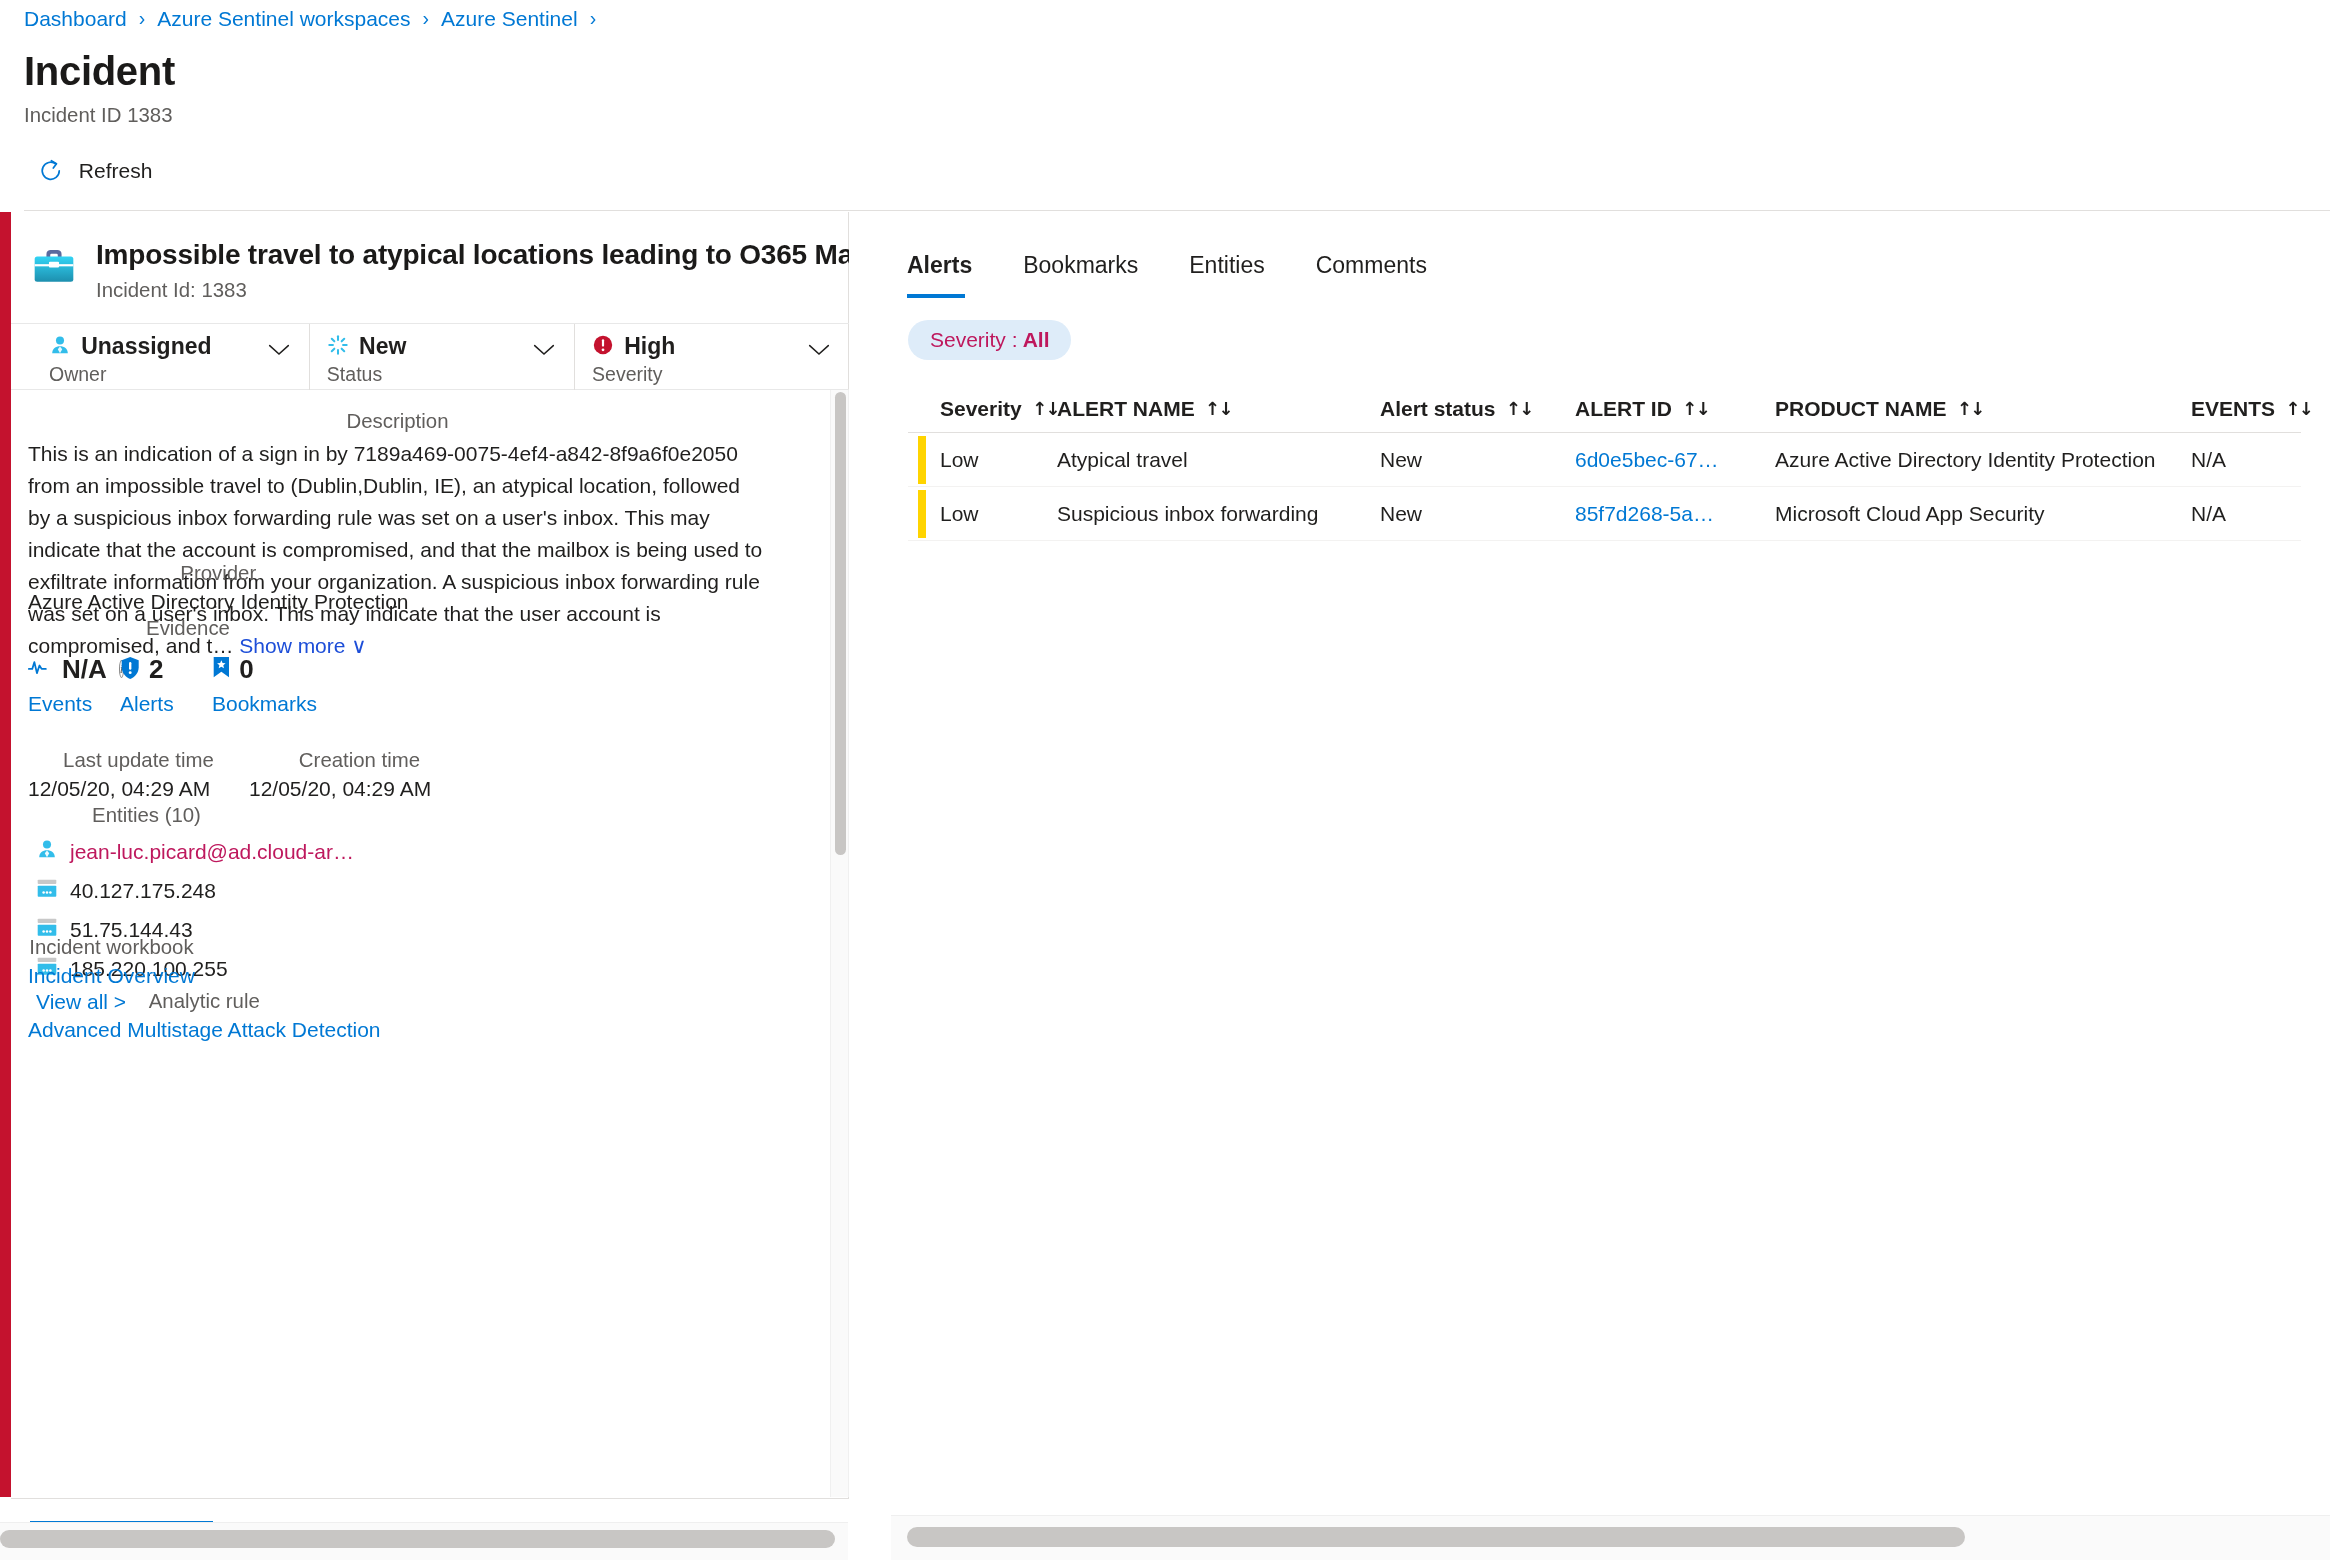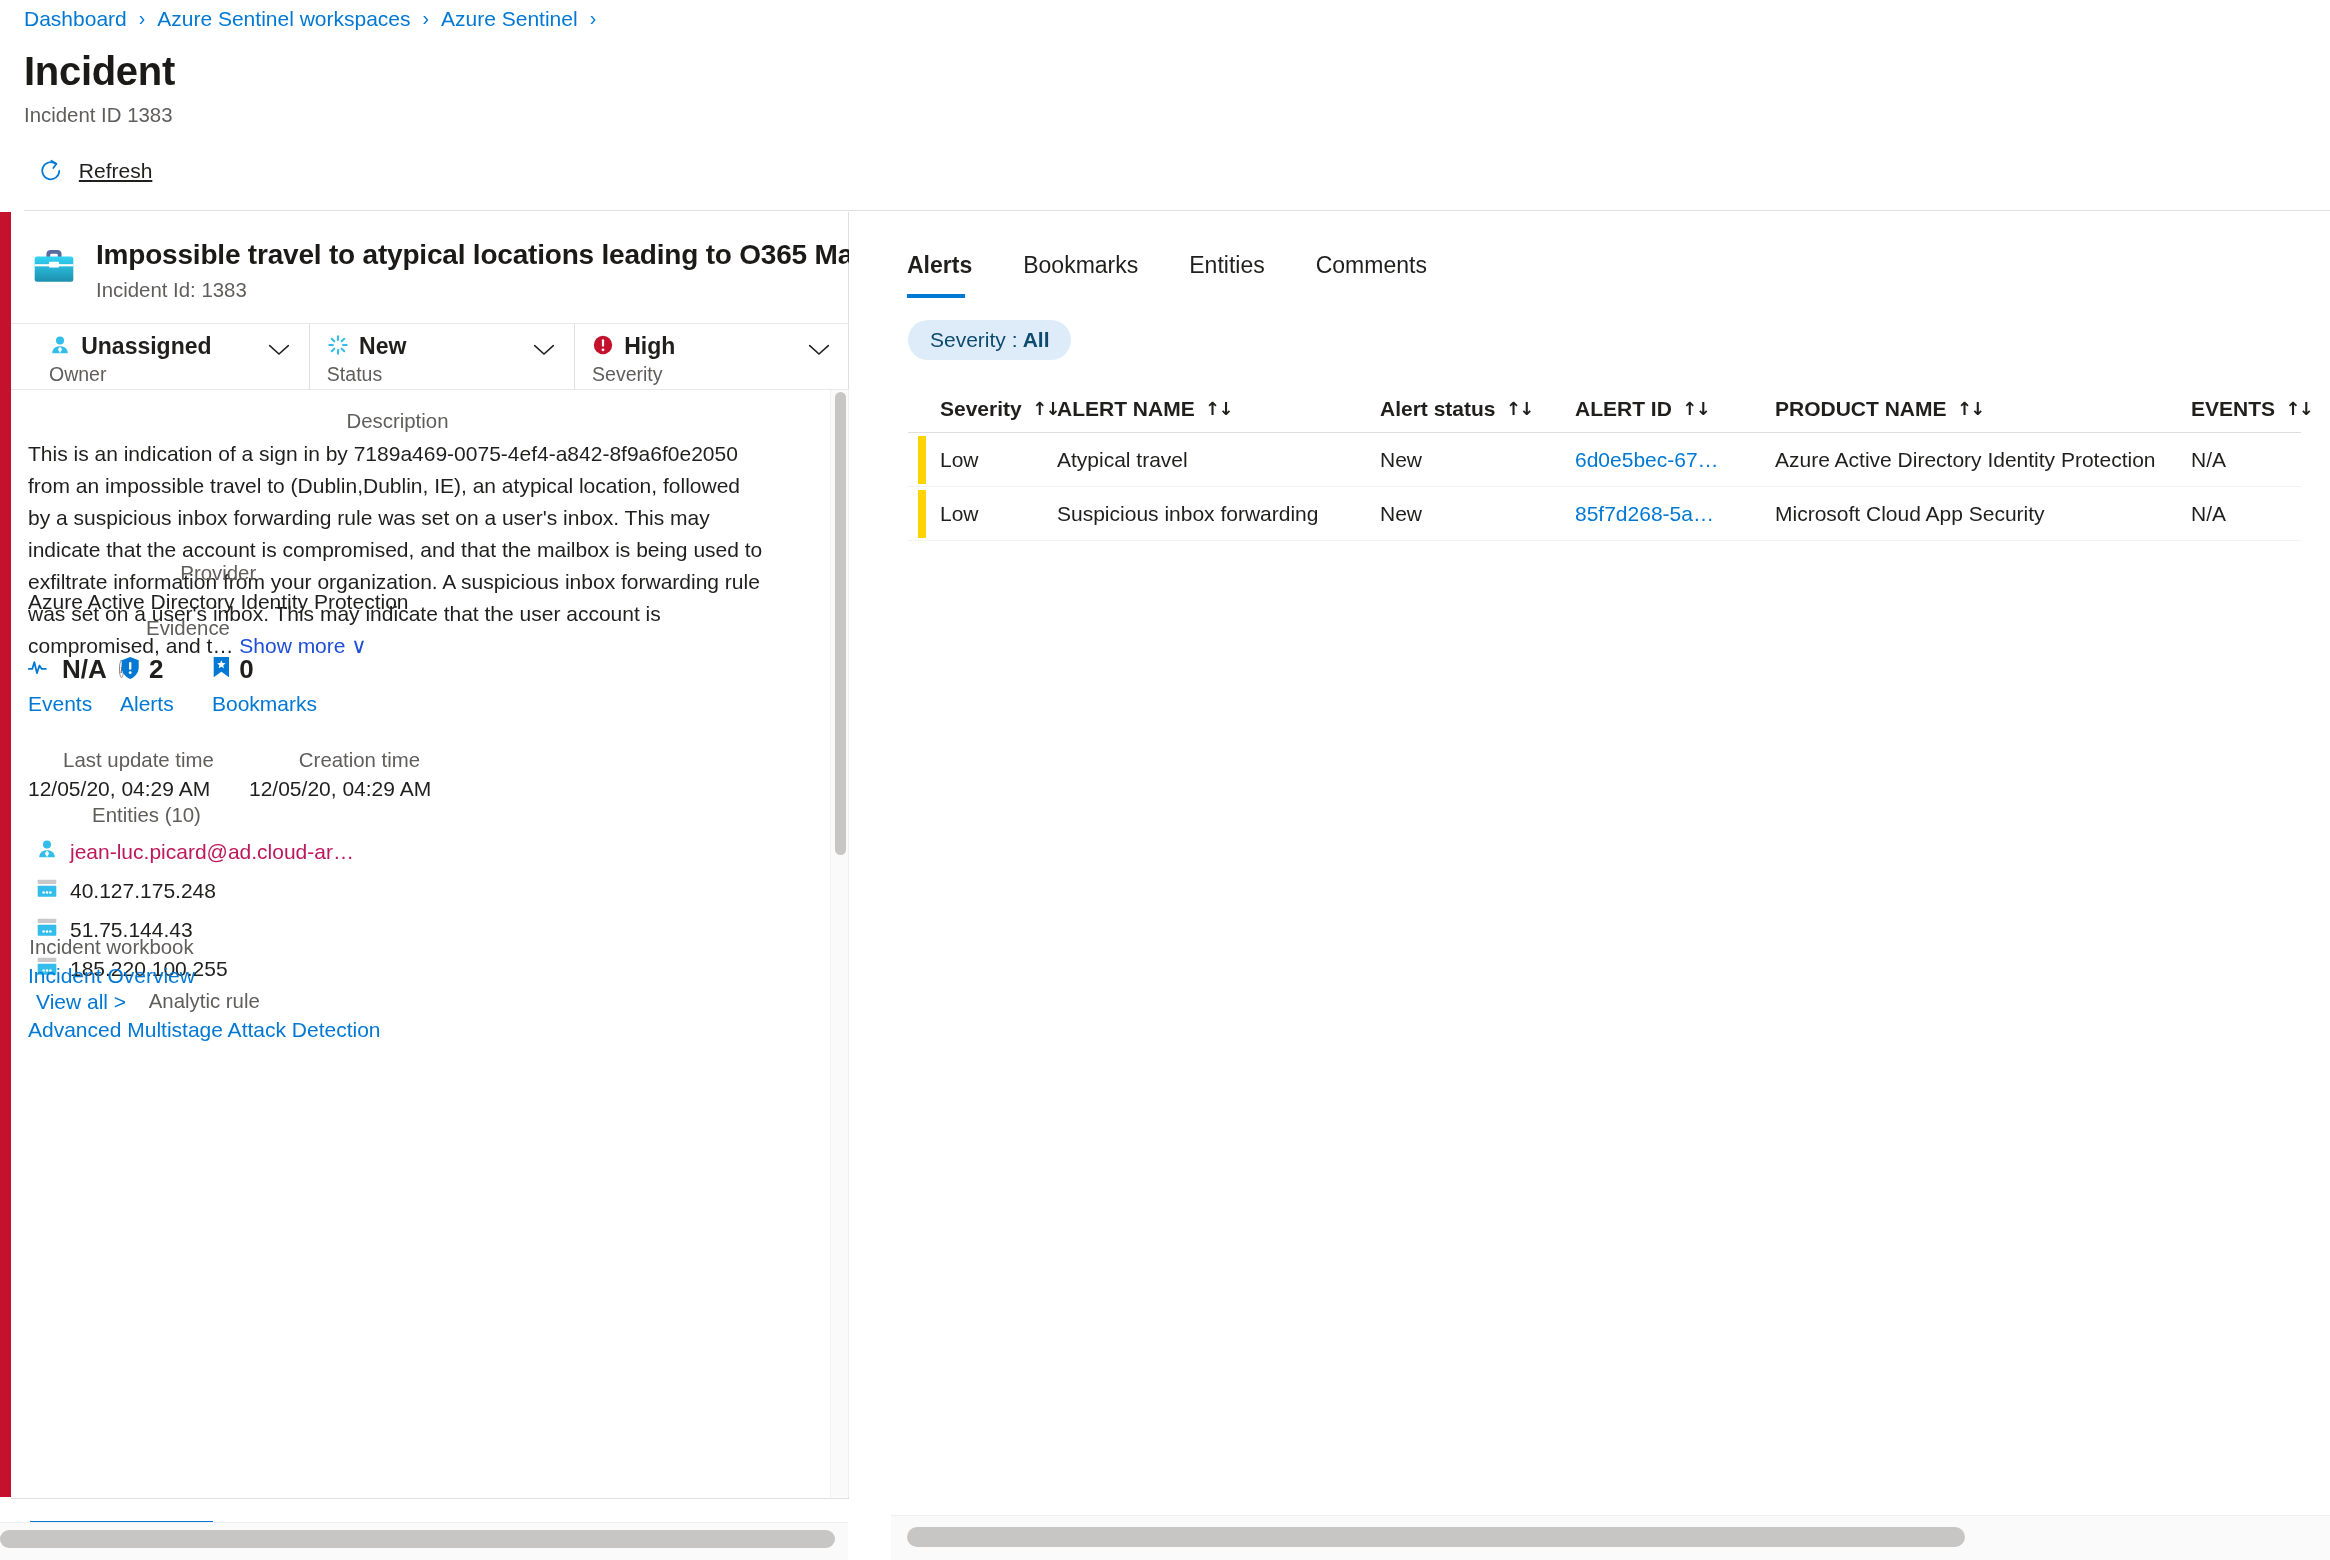--- a/index.html
+++ b/index.html
@@ -44,21 +44,20 @@
     left: 0; top: 153px;
     width: 2330px; height: 58px;
   }
   .cmd-button {
     position: absolute;
     left: 38px; top: 5.1px;
     display: flex; align-items: center; gap: 15.3px;
     cursor: pointer;
     font-size: 21px;
     color: #201f1e;
-    text-decoration: underline;
   }
   .refresh-glyph {
     width: 25.5px; height: 25.5px;
     display: inline-block;
     position: relative;
   }
   .cmd-divider {
     position: absolute;
     left: 24px; top: 57px;
     width: 2306px; height: 0.8px;
@@ -340,21 +339,21 @@
     width: 510px;
   }
   .search-input::placeholder { color: #605e5c; }
   .sev-pill {
     height: 40px;
     background: #deecf9;
     border-radius: 20.4px;
     display: flex; align-items: center;
     padding: 0 22px;
     font-size: 21px;
-    color: #0c4a6e;
+    color: #be185d;
     cursor: pointer;
     white-space: nowrap;
   }
   .sev-pill b { font-weight: 700; margin-left: 5.1px; }
 
   
   .alerts-table {
     position: absolute;
     left: 59px; top: 173px;
     width: 1393px;

